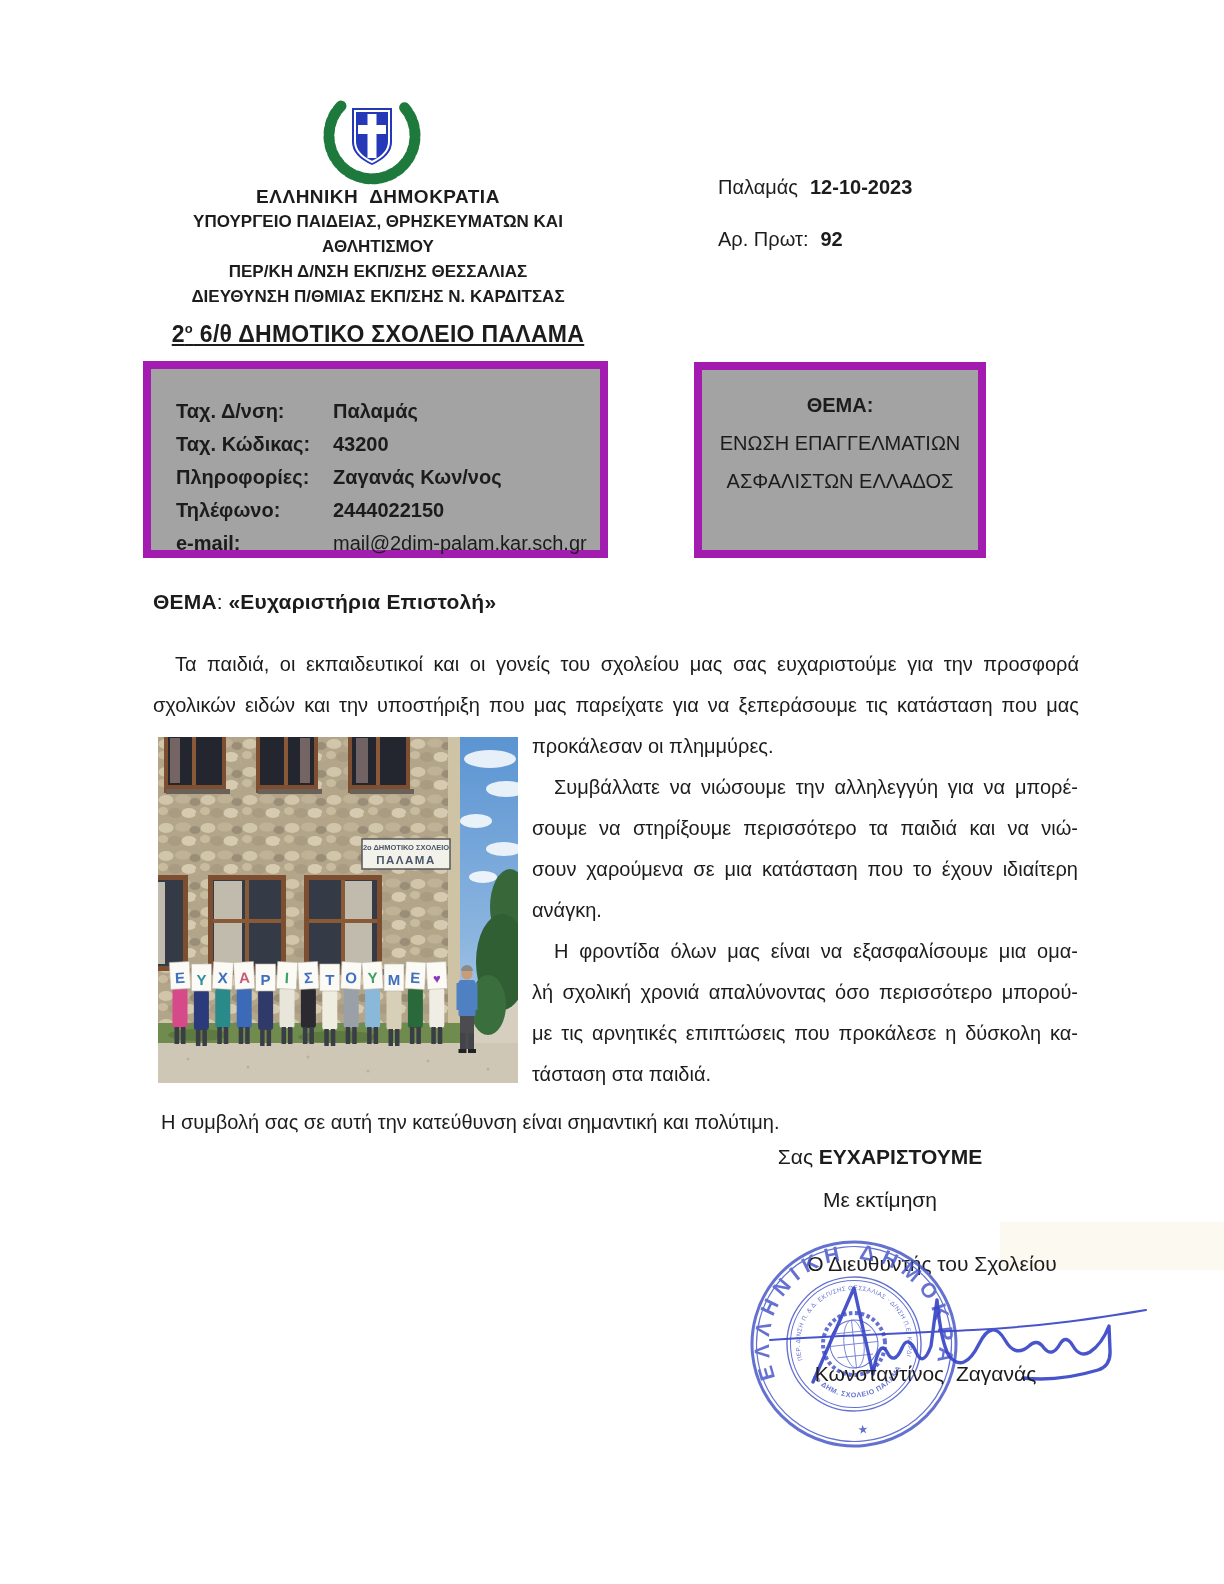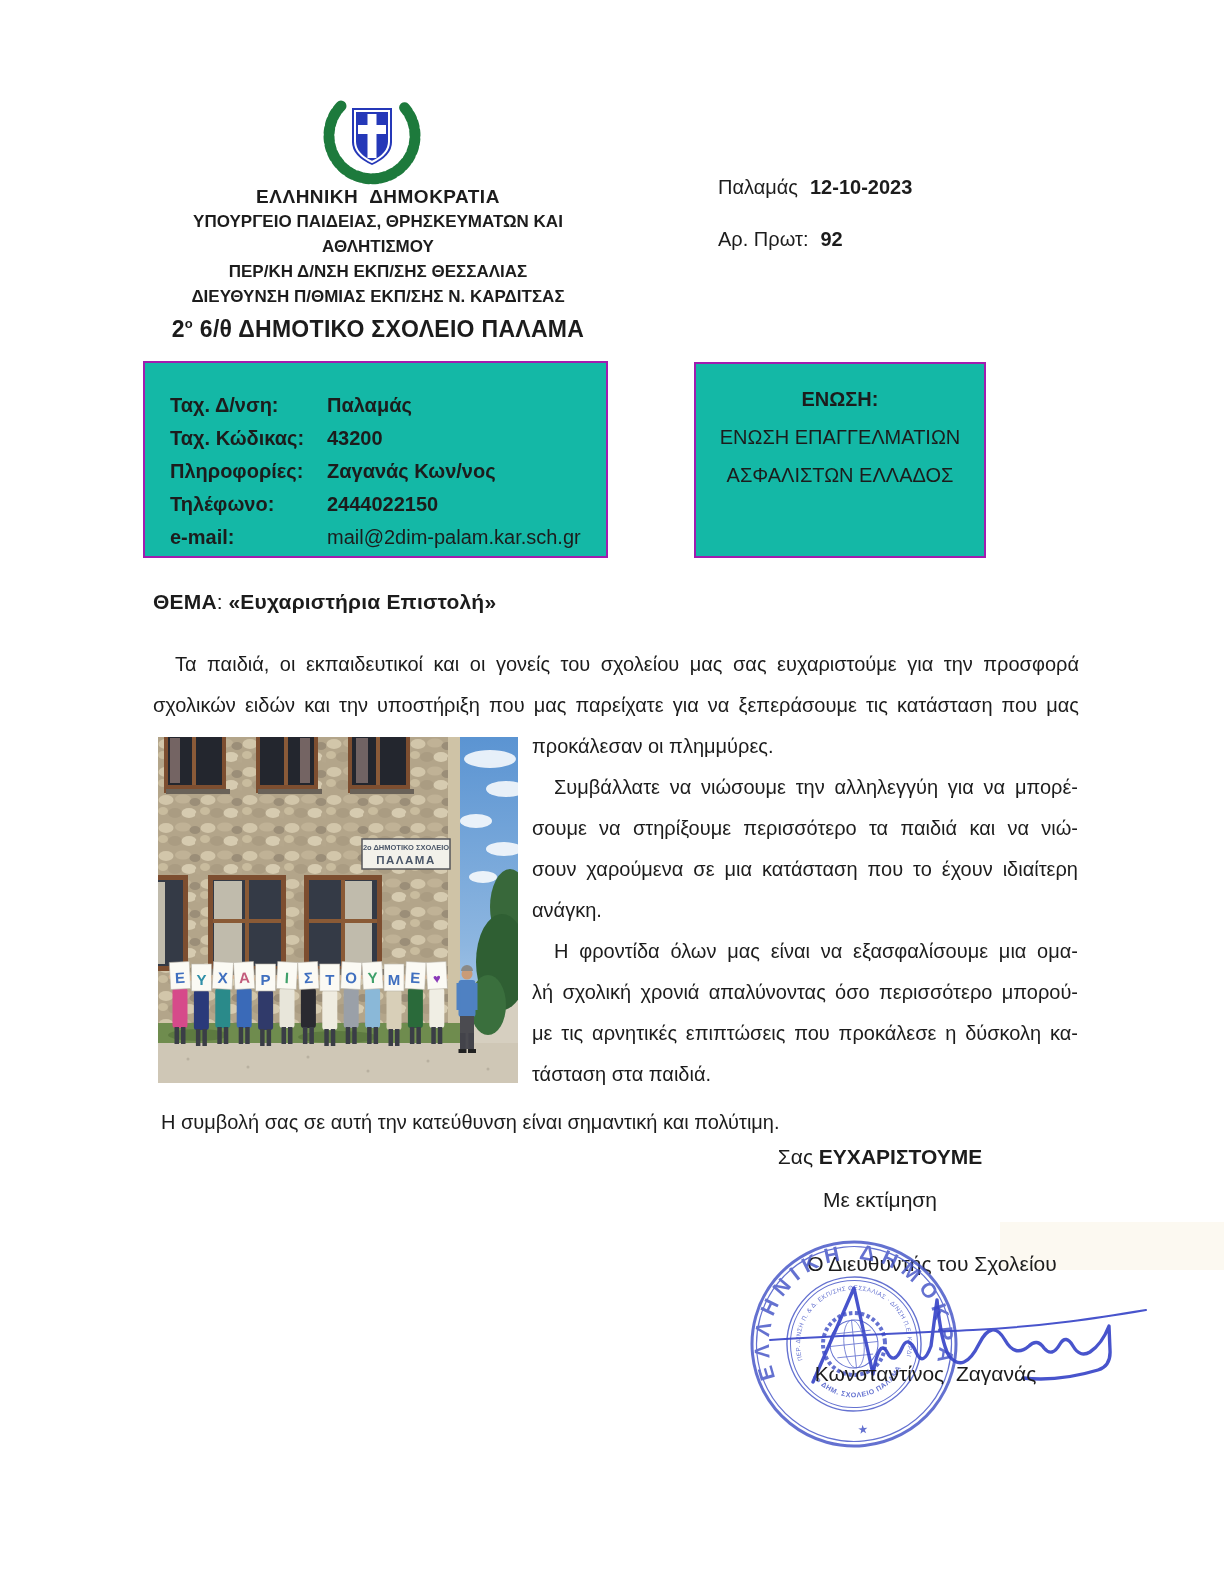--- a/index.html
+++ b/index.html
@@ -8,29 +8,29 @@
     font-family:"Liberation Sans","DejaVu Sans",sans-serif;
     color:#1c1c1c;position:relative;overflow:hidden;
   }
   #page{position:absolute;inset:0;width:1224px;height:1584px;background:#ffffff;padding-left:20px;}
   .abs{position:absolute;}
   .pre{white-space:pre-wrap;}
   
   .hdr{left:148px;top:184px;width:460px;text-align:center;font-weight:bold;}
   .hdr .h1{font-size:19px;line-height:25px;letter-spacing:.5px;}
   .hdr .h2{font-size:17px;line-height:25px;}
-  .hdr .big{font-size:23px;line-height:30px;letter-spacing:.3px;}
+  .hdr .big{font-size:23px;line-height:30px;margin-top:5px;letter-spacing:.3px;text-decoration:underline;}
   .hdr sup{font-size:13px;}
   
   .ref{left:718px;top:176px;font-size:20px;}
   .ref .row{height:24px;}
   .ref .row+.row{margin-top:28px;}
   .ref b{margin-left:12px;}
   
-  .box{border:2px solid #a21caf;box-sizing:border-box;background:#14b8a6;}
+  .box{border:8px solid #a21caf;box-sizing:border-box;background:#a3a3a3;}
   .contact{left:143px;top:361px;width:465px;height:197px;padding:26px 0 0 25px;font-size:20px;}
   .contact .crow{display:flex;line-height:33px;}
   .contact .lab{width:157px;font-weight:bold;}
   .contact .val{font-weight:bold;}
   .contact .val.regular{font-weight:normal;}
   .recipient{left:694px;top:362px;width:292px;height:196px;text-align:center;font-size:20px;padding-top:24px;}
   .recipient .t{font-weight:bold;}
   .recipient .l{margin-top:14px;line-height:24px;}
   .recipient .l2{margin-top:14px;line-height:24px;}
   
@@ -104,21 +104,21 @@
         <span class="lab">Τηλέφωνο:</span>
         <span class="val">2444022150</span>
       </div>
     <div class="crow">
         <span class="lab">e-mail:</span>
         <span class="val regular">mail@2dim-palam.kar.sch.gr</span>
       </div>
   </div>
 
   <div class="abs box recipient">
-    <div class="t">ΕΝΩΣΗ:</div>
+    <div class="t">ΘΕΜΑ:</div>
     <div class="l">ΕΝΩΣΗ ΕΠΑΓΓΕΛΜΑΤΙΩΝ</div>
     <div class="l2">ΑΣΦΑΛΙΣΤΩΝ ΕΛΛΑΔΟΣ</div>
   </div>
 
   <div class="abs subject"><b>ΘΕΜΑ</b><span class="pre">: </span><b>«Ευχαριστήρια Επιστολή»</b></div>
 
   <div class="abs fullcol">
     <div class="bline ind">Τα παιδιά, οι εκπαιδευτικοί και οι γονείς του σχολείου μας σας ευχαριστούμε για την προσφορά</div>
     <div class="bline">σχολικών ειδών και την υποστήριξη που μας παρείχατε για να ξεπεράσουμε τις κατάσταση που μας</div>
   </div>

